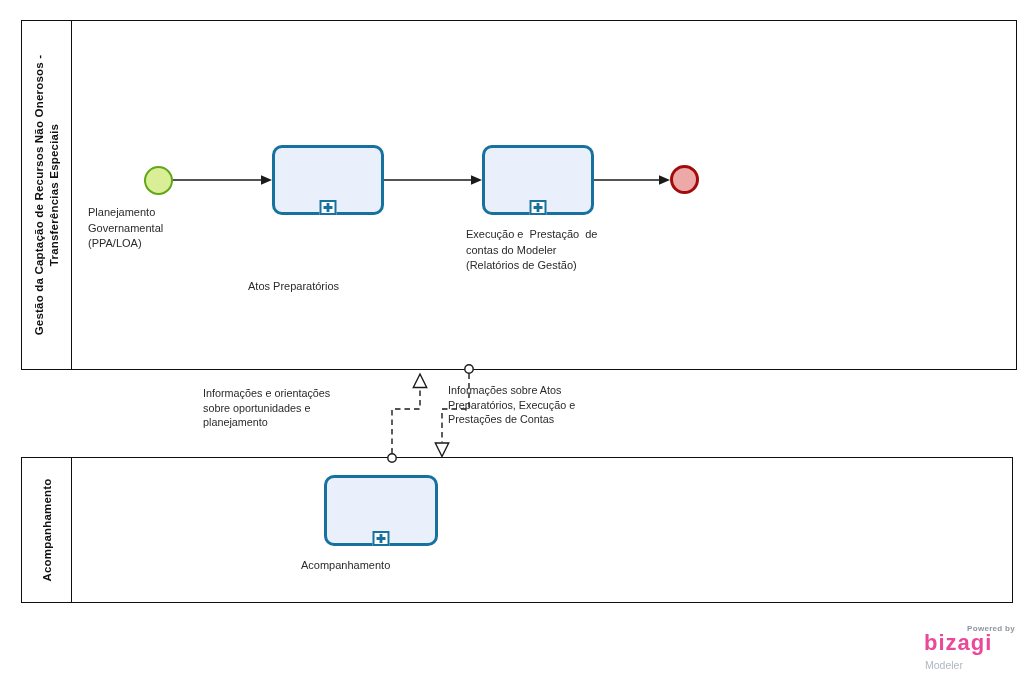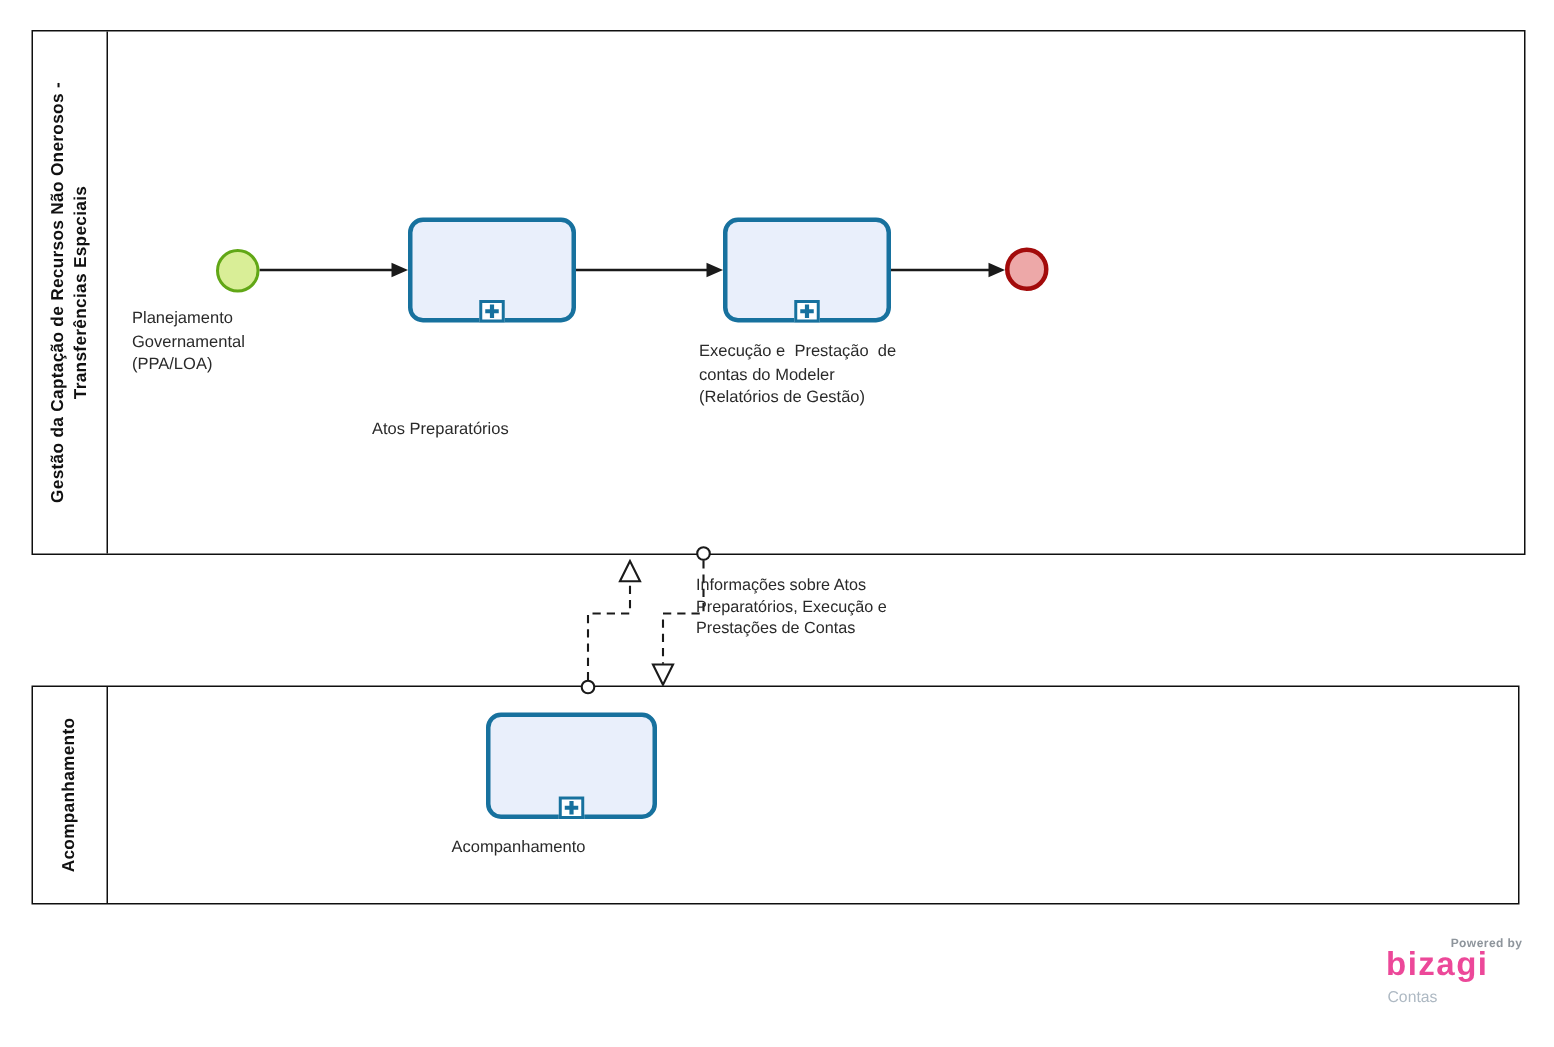--- a/index.html
+++ b/index.html
@@ -42,21 +42,21 @@
   .lbl {
     position:absolute; z-index:4; text-align:left; white-space:pre-wrap;
     font-size:11px; line-height:15.5px; color:#2a2a2a;
   }
   .lbl-start   { left:88px;  top:205px; width:140px; }
   .lbl-atos    { left:248px; top:243px; width:160px;margin-top:36px; }
   .lbl-exec    { left:466px; top:227px; width:164px; }
   .lbl-acomp   { left:301px; top:558px; width:160px; }
   .lbl-msg     { font-size:10.8px; line-height:14.5px; }
   .lbl-msg1    { left:203px; top:386px; width:156px; }
-  .lbl-msg2    { left:464px; top:383px; width:156px; }
+  .lbl-msg2    { left:448px; top:383px; width:156px; }
   
   .branding { position:absolute; left:921px; top:622px; width:98px; height:50px; z-index:4; }
   .powered  { position:absolute; right:4px; top:2px; font-size:8px; font-weight:bold; color:#8e959c; letter-spacing:.3px;text-align:right; }
   .brand    { position:absolute; left:3px; top:7px; font-size:22px; font-weight:bold; letter-spacing:1px; color:#ec4899; line-height:27px; }
   .product  { position:absolute; left:4px; top:37px; font-size:10.5px; color:#AEB9C3; }
 </style>
 </head>
 <body>
 
 <div class="canvas">
@@ -122,32 +122,35 @@
           <path d="M5.5 1 V10 M1 5.5 H10" stroke="#17719E" stroke-width="2.8"></path>
         </svg>
     </span>
   </div>
   <div class="lbl lbl-exec">Execução e  Prestação  de
 contas do Modeler
 (Relatórios de Gestão)</div>
 
   <div class="event event-end"></div>
 
+  <div class="lbl lbl-msg lbl-msg1">Informações e orientações
+sobre oportunidades e
+planejamento</div>
   <div class="lbl lbl-msg lbl-msg2">Informações sobre Atos
 Preparatórios, Execução e
 Prestações de Contas</div>
 
   <div class="task task-acomp">
     <span class="plus-marker">
       <svg width="11" height="11" viewBox="0 0 11 11">
           <path d="M5.5 1 V10 M1 5.5 H10" stroke="#17719E" stroke-width="2.8"></path>
         </svg>
     </span>
   </div>
   <div class="lbl lbl-acomp">Acompanhamento</div>
 
   <div class="branding">
     <div class="powered">Powered by</div>
     <div class="brand">bizagi</div>
-    <div class="product">Contas</div>
+    <div class="product">Modeler</div>
   </div>
 
 </div>
 
 </body></html>

